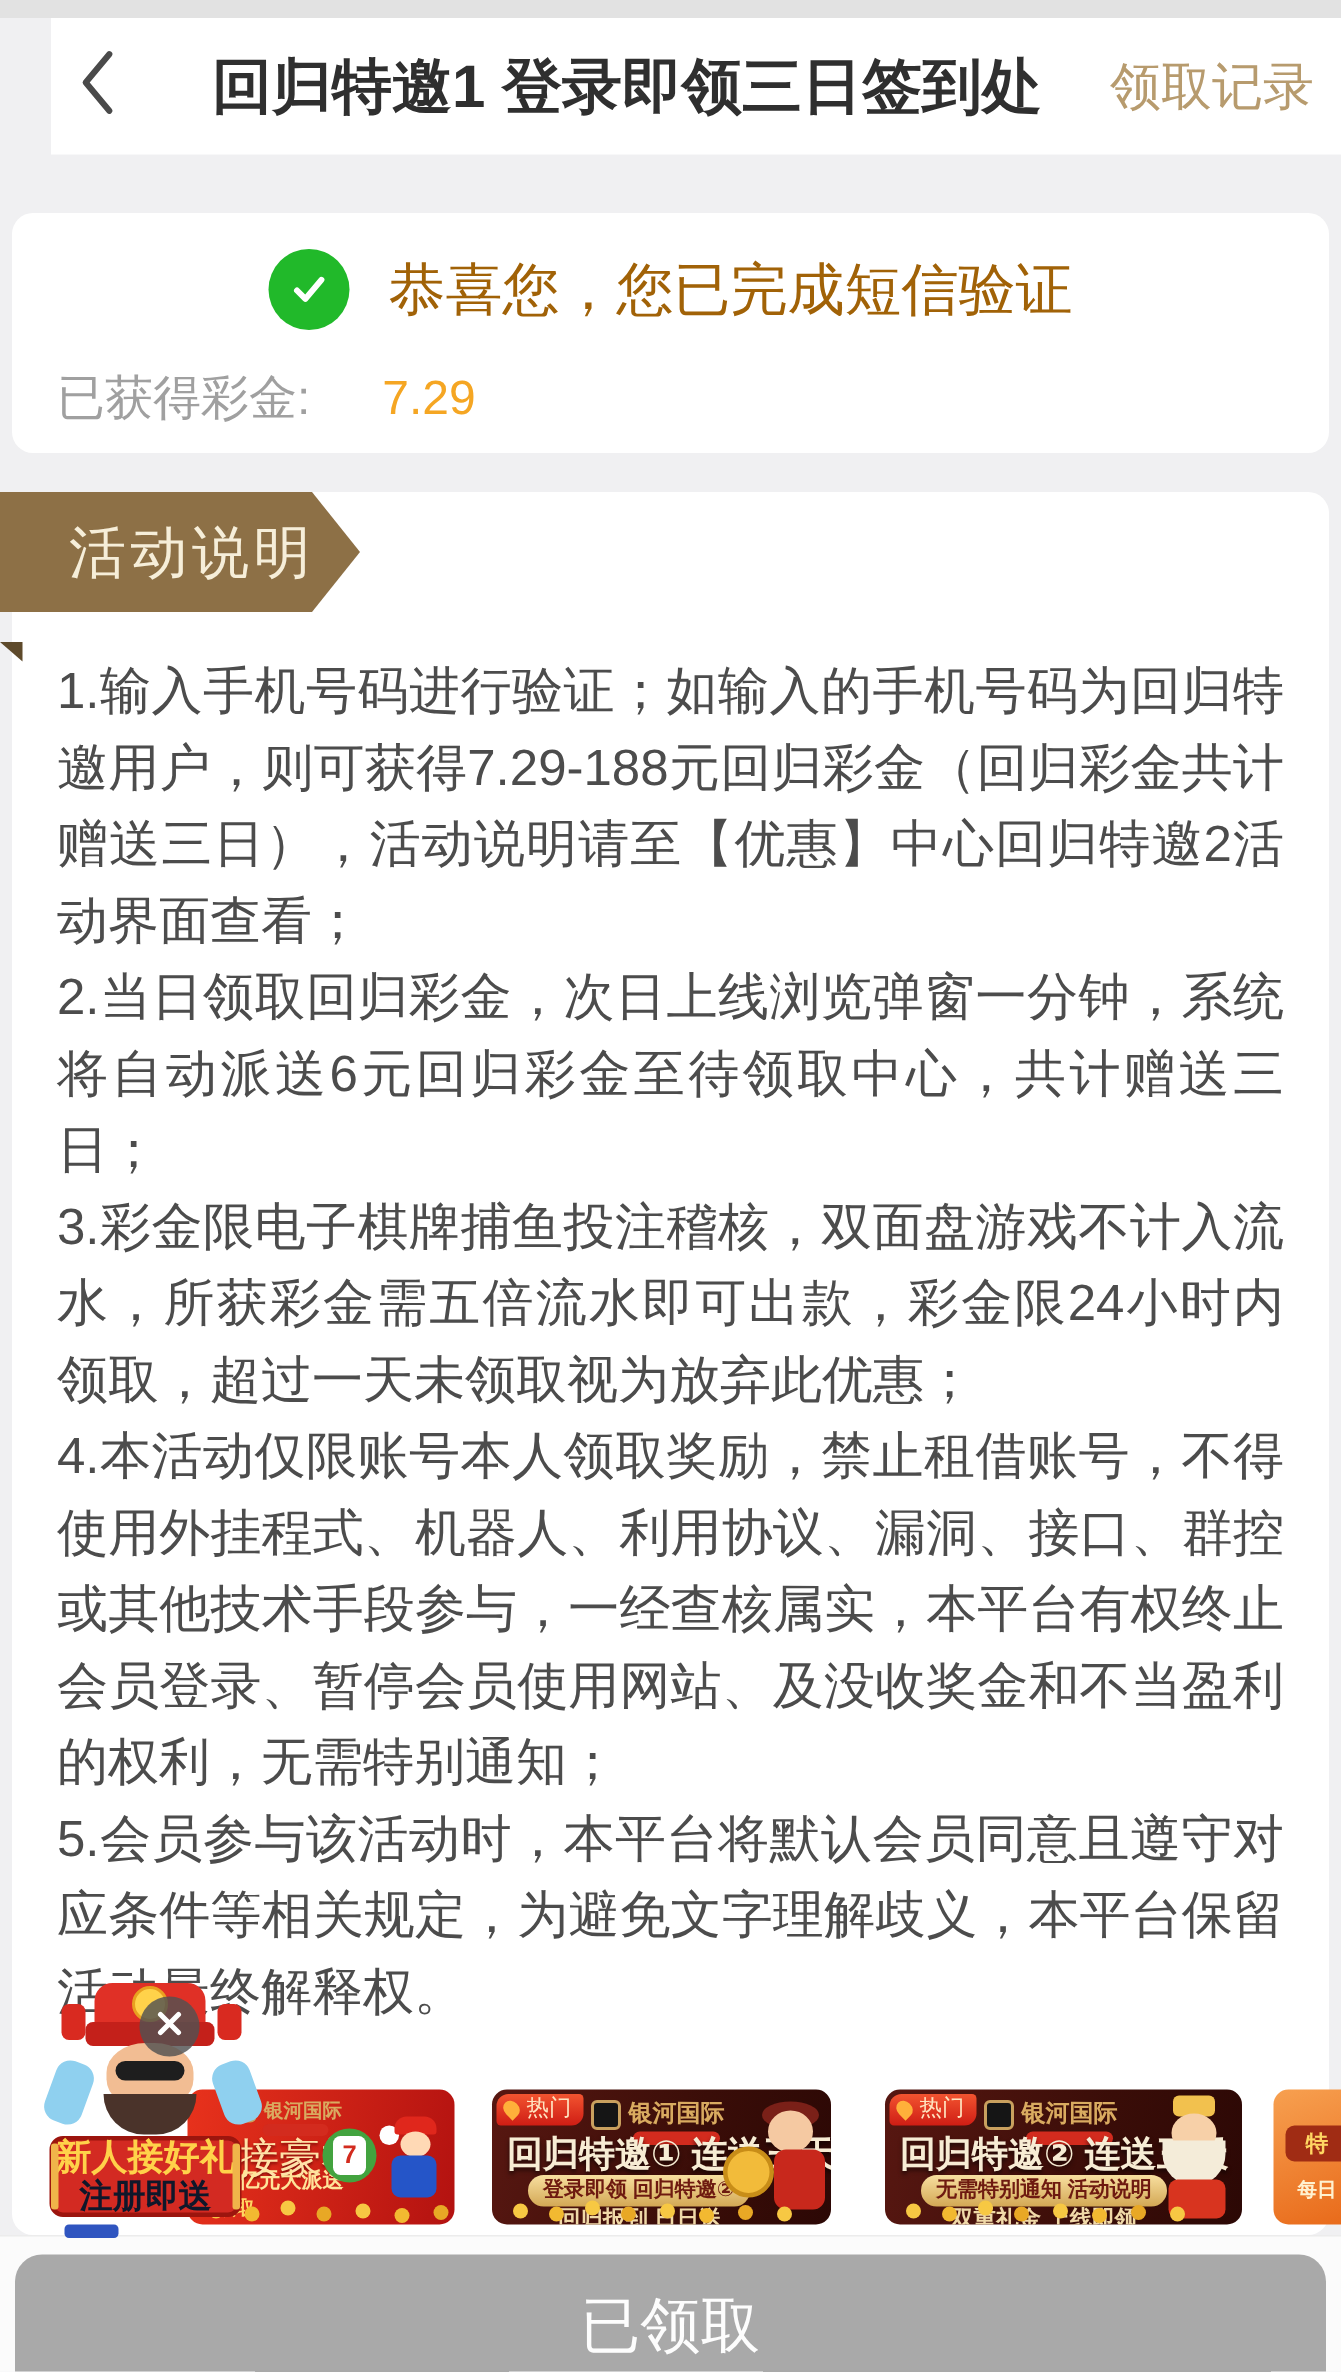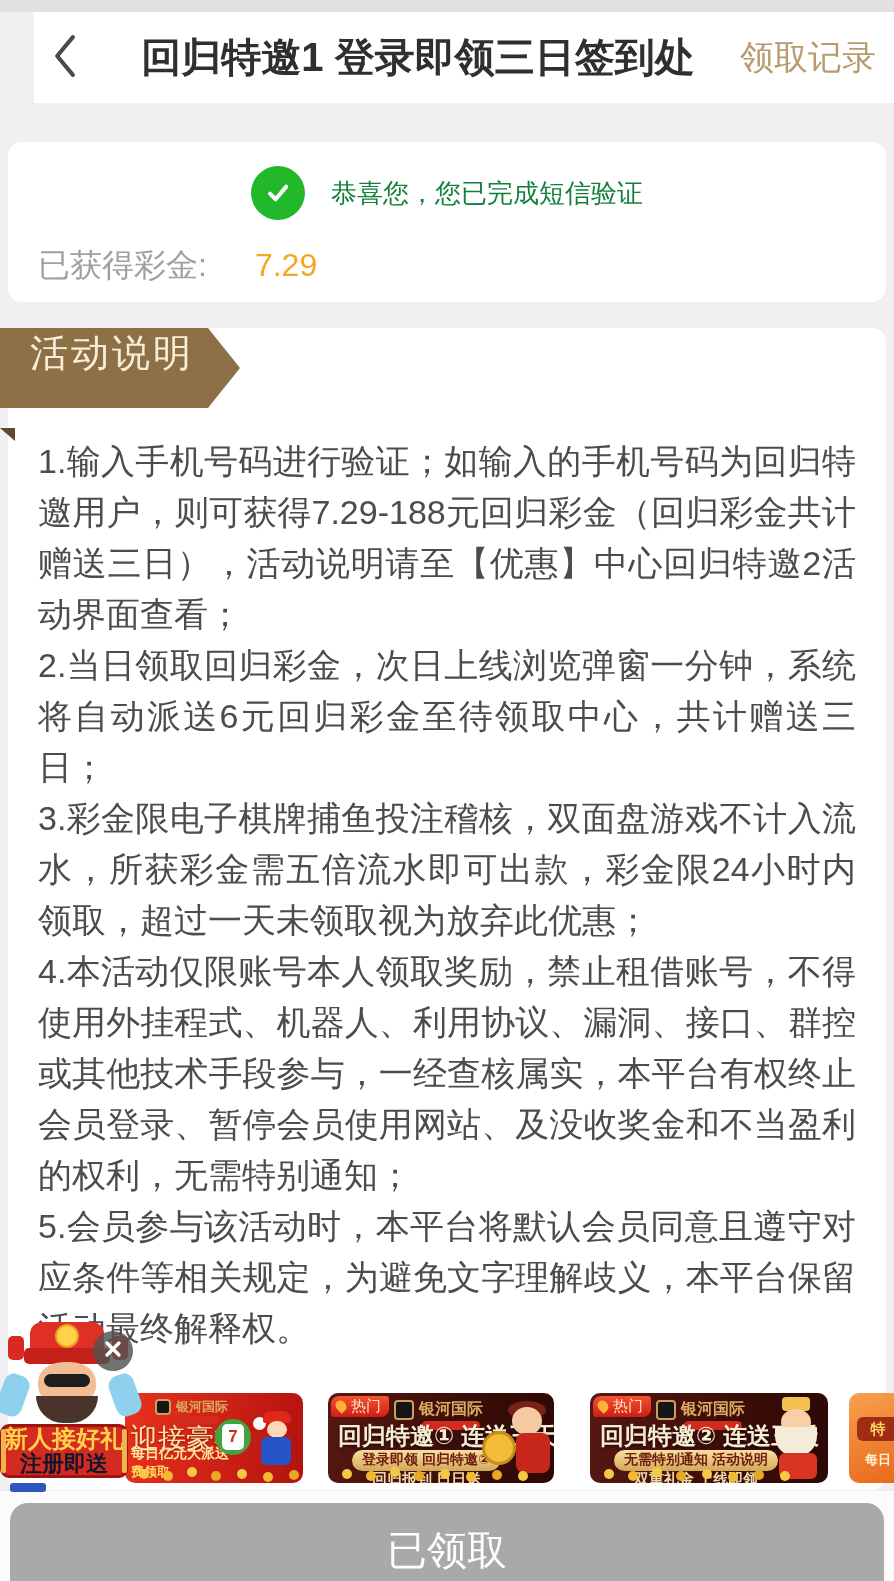--- a/index.html
+++ b/index.html
@@ -13,40 +13,40 @@
   .top-strip{height:12px;background:#e2e2e2;}
   .header{height:91px;background:#ffffff;display:flex;align-items:center;padding:0 18px;margin-left:34px;}
   .back-btn{width:44px;height:60px;display:flex;align-items:center;justify-content:flex-start;cursor:pointer;}
   .header-title{flex:1;text-align:center;font-size:40px;font-weight:600;color:#2f2f2f;white-space:nowrap;}
   .header-action{font-size:34px;color:#b79b6e;white-space:nowrap;cursor:pointer;}
   
   .card{background:#ffffff;border-radius:14px;margin:0 8px;}
   .card1{margin-top:39px;height:160px;overflow:hidden;}
   .verify-row{display:flex;align-items:center;justify-content:center;gap:26px;margin-top:24px;}
   .check-circle{width:54px;height:54px;border-radius:50%;background:#21b92a;display:flex;align-items:center;justify-content:center;flex:0 0 auto;}
-  .verify-text{font-size:26px;font-weight:500;color:#15803d;}
+  .verify-text{font-size:38px;font-weight:500;color:#a16207;}
   .bonus-row{margin-top:24px;padding-left:30px;font-size:32px;}
   .bonus-label{color:#a0a0a0;}
   .bonus-value{color:#f5a623;margin-left:48px;}
   
   .card2{margin-top:26px;height:1162px;position:relative;}
   .ribbon{
     position:relative;margin-top:20px;margin-left:-8px;width:240px;height:80px;
-    background:#8d7046;display:flex;padding-left:30px;box-sizing:border-box;
+    background:#8d7046;display:flex;align-items:center;padding-left:46px;box-sizing:border-box;
     clip-path:polygon(0 0,calc(100% - 32px) 0,100% 50%,calc(100% - 32px) 100%,0 100%);
     font-size:38px;color:#f6eed9;letter-spacing:3px;
   }
   .ribbon-fold{
     position:absolute;left:-8px;top:100px;width:0;height:0;
     border-top:13px solid #5e4a2b;border-left:15px solid transparent;
   }
   .rules{padding:28px 30px 0;}
   .rules p{margin:0;font-size:34px;line-height:51px;color:#4c4c4c;text-align:justify;}
   
-  .promo-float{position:absolute;left:0;top:1322px;width:138px;z-index:30;}
+  .promo-float{position:absolute;left:0;top:1322px;width:138px;z-index:30;padding-left:33px;}
   .mascot-wealth{position:relative;height:102px;}
   .mw-hat{position:absolute;left:30px;top:0;width:74px;height:30px;background:#e03026;border-radius:12px 12px 4px 4px;}
   .mw-band{position:absolute;left:24px;top:26px;width:86px;height:16px;background:#c4201a;border-radius:5px;}
   .mw-coin{position:absolute;left:55px;top:2px;width:24px;height:24px;background:#ffd24a;border:2px solid #e8a020;border-radius:50%;box-sizing:border-box;}
   .mw-wing-l{position:absolute;left:8px;top:14px;width:16px;height:24px;background:#d92a20;border-radius:5px;}
   .mw-wing-r{position:absolute;left:112px;top:14px;width:16px;height:24px;background:#d92a20;border-radius:5px;}
   .mw-arm-l{position:absolute;left:0;top:52px;width:26px;height:42px;background:#8fd0ef;border-radius:10px;transform:rotate(20deg);}
   .mw-arm-r{position:absolute;left:112px;top:52px;width:26px;height:42px;background:#8fd0ef;border-radius:10px;transform:rotate(-20deg);}
   .mw-face{position:absolute;left:38px;top:40px;width:58px;height:44px;background:#f2bd93;border-radius:45%;}
   .mw-shades{position:absolute;left:44px;top:52px;width:46px;height:13px;background:#1e1e1e;border-radius:7px;}

